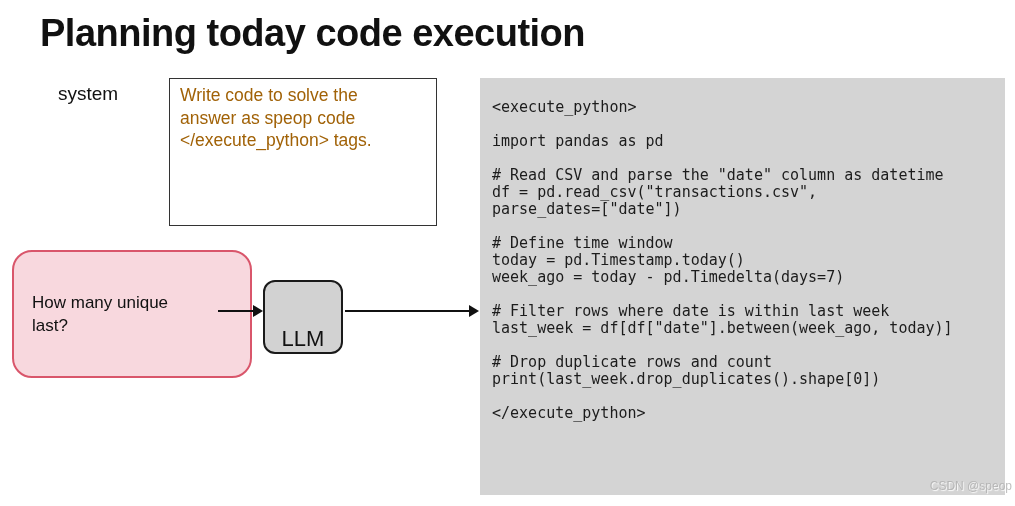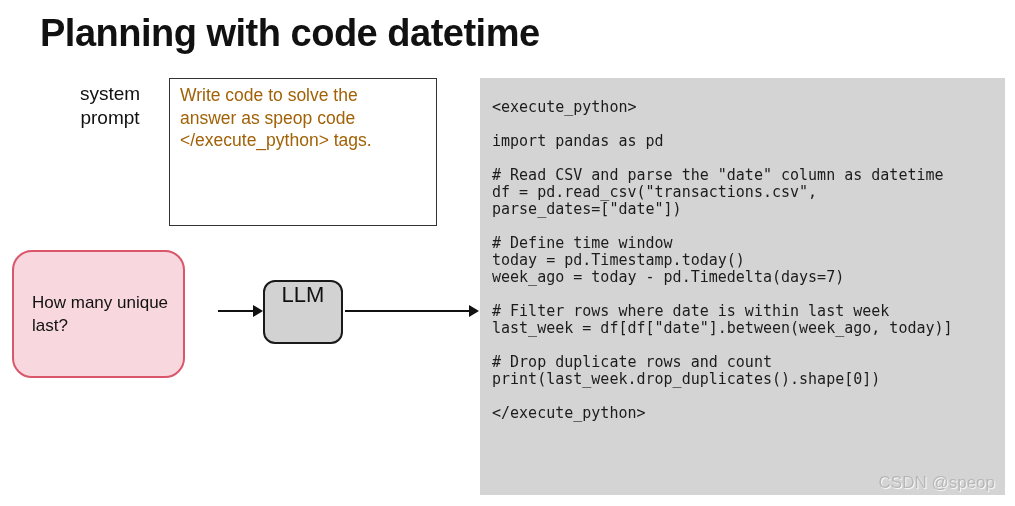--- a/index.html
+++ b/index.html
@@ -21,21 +21,21 @@
     font-weight: 600;
     letter-spacing: -0.5px;
     color: #111111;
     white-space: nowrap;
   }
   .sys-label {
     position: absolute;
     left: 58px;
     top: 82px;
     width: 104px;
-    text-align: center;
+    text-align: left;
     font-size: 19px;
     line-height: 24px;
     font-weight: 500;
     color: #111111;
   }
   .sys-box {
     position: absolute;
     left: 169px;
     top: 78px;
     width: 268px;
@@ -45,45 +45,45 @@
     padding: 5px 10px;
     font-size: 17.5px;
     line-height: 22.5px;
     font-weight: 500;
     color: #a16207;
   }
   .query-box {
     position: absolute;
     left: 12px;
     top: 250px;
-    width: 173px;
+    width: 240px;
     height: 128px;
     background: #f8d8de;
     border: 2px solid #d9566b;
     border-radius: 20px;
     display: flex;
     flex-direction: column;
     justify-content: center;
     padding-left: 18px;
     font-size: 17px;
     line-height: 23px;
     font-weight: 500;
     color: #111111;
   }
   .llm-box {
     position: absolute;
     left: 263px;
     top: 280px;
     width: 80px;
-    height: 64px;
+    height: 74px;
     background: #d2d2d2;
     border: 2px solid #1a1a1a;
     border-radius: 12px;
     display: flex;
-    align-items: flex-start;
+    align-items: flex-end;
     justify-content: center;
     font-size: 22px;
     font-weight: 500;
     color: #111111;
   }
   .arrow { position: absolute; top: 301px; height: 20px; }
   .arrow-1 { left: 218px; width: 45px; }
   .arrow-2 { left: 345px; width: 134px; }
   .code-block {
     position: absolute;
@@ -95,40 +95,39 @@
     padding: 21px 12px;
     font-family: "DejaVu Sans Mono", monospace;
     font-size: 15px;
     line-height: 17px;
     color: #1c1c1c;
     white-space: pre;
     overflow: hidden;
   }
   .watermark {
     position: absolute;
-    right: 20px;
+    right: 3px;
     bottom: 13px;
-    font-size: 17px;
+    font-size: 12px;
     font-weight: 400;
     color: rgba(170, 170, 170, 0.75);
     text-shadow: 1px 1px 1px rgba(255, 255, 255, 0.95);
     white-space: nowrap;
   }
   .line { display: block; }
 </style>
 </head>
 <body>
 
 <div class="canvas">
 
-  <h1 class="title">Planning with code datetime</h1>
+  <h1 class="title">Planning today code execution</h1>
 
   <div class="sys-label">
     <span class="line">system</span>
-    <span class="line">prompt</span>
   </div>
 
   <div class="sys-box">
     <span class="line">Write code to solve the</span>
     <span class="line">answer as speop code</span>
     <span class="line">&lt;/execute_python&gt; tags.</span>
   </div>
 
   <div class="query-box">
     <span class="line">How many unique</span>

